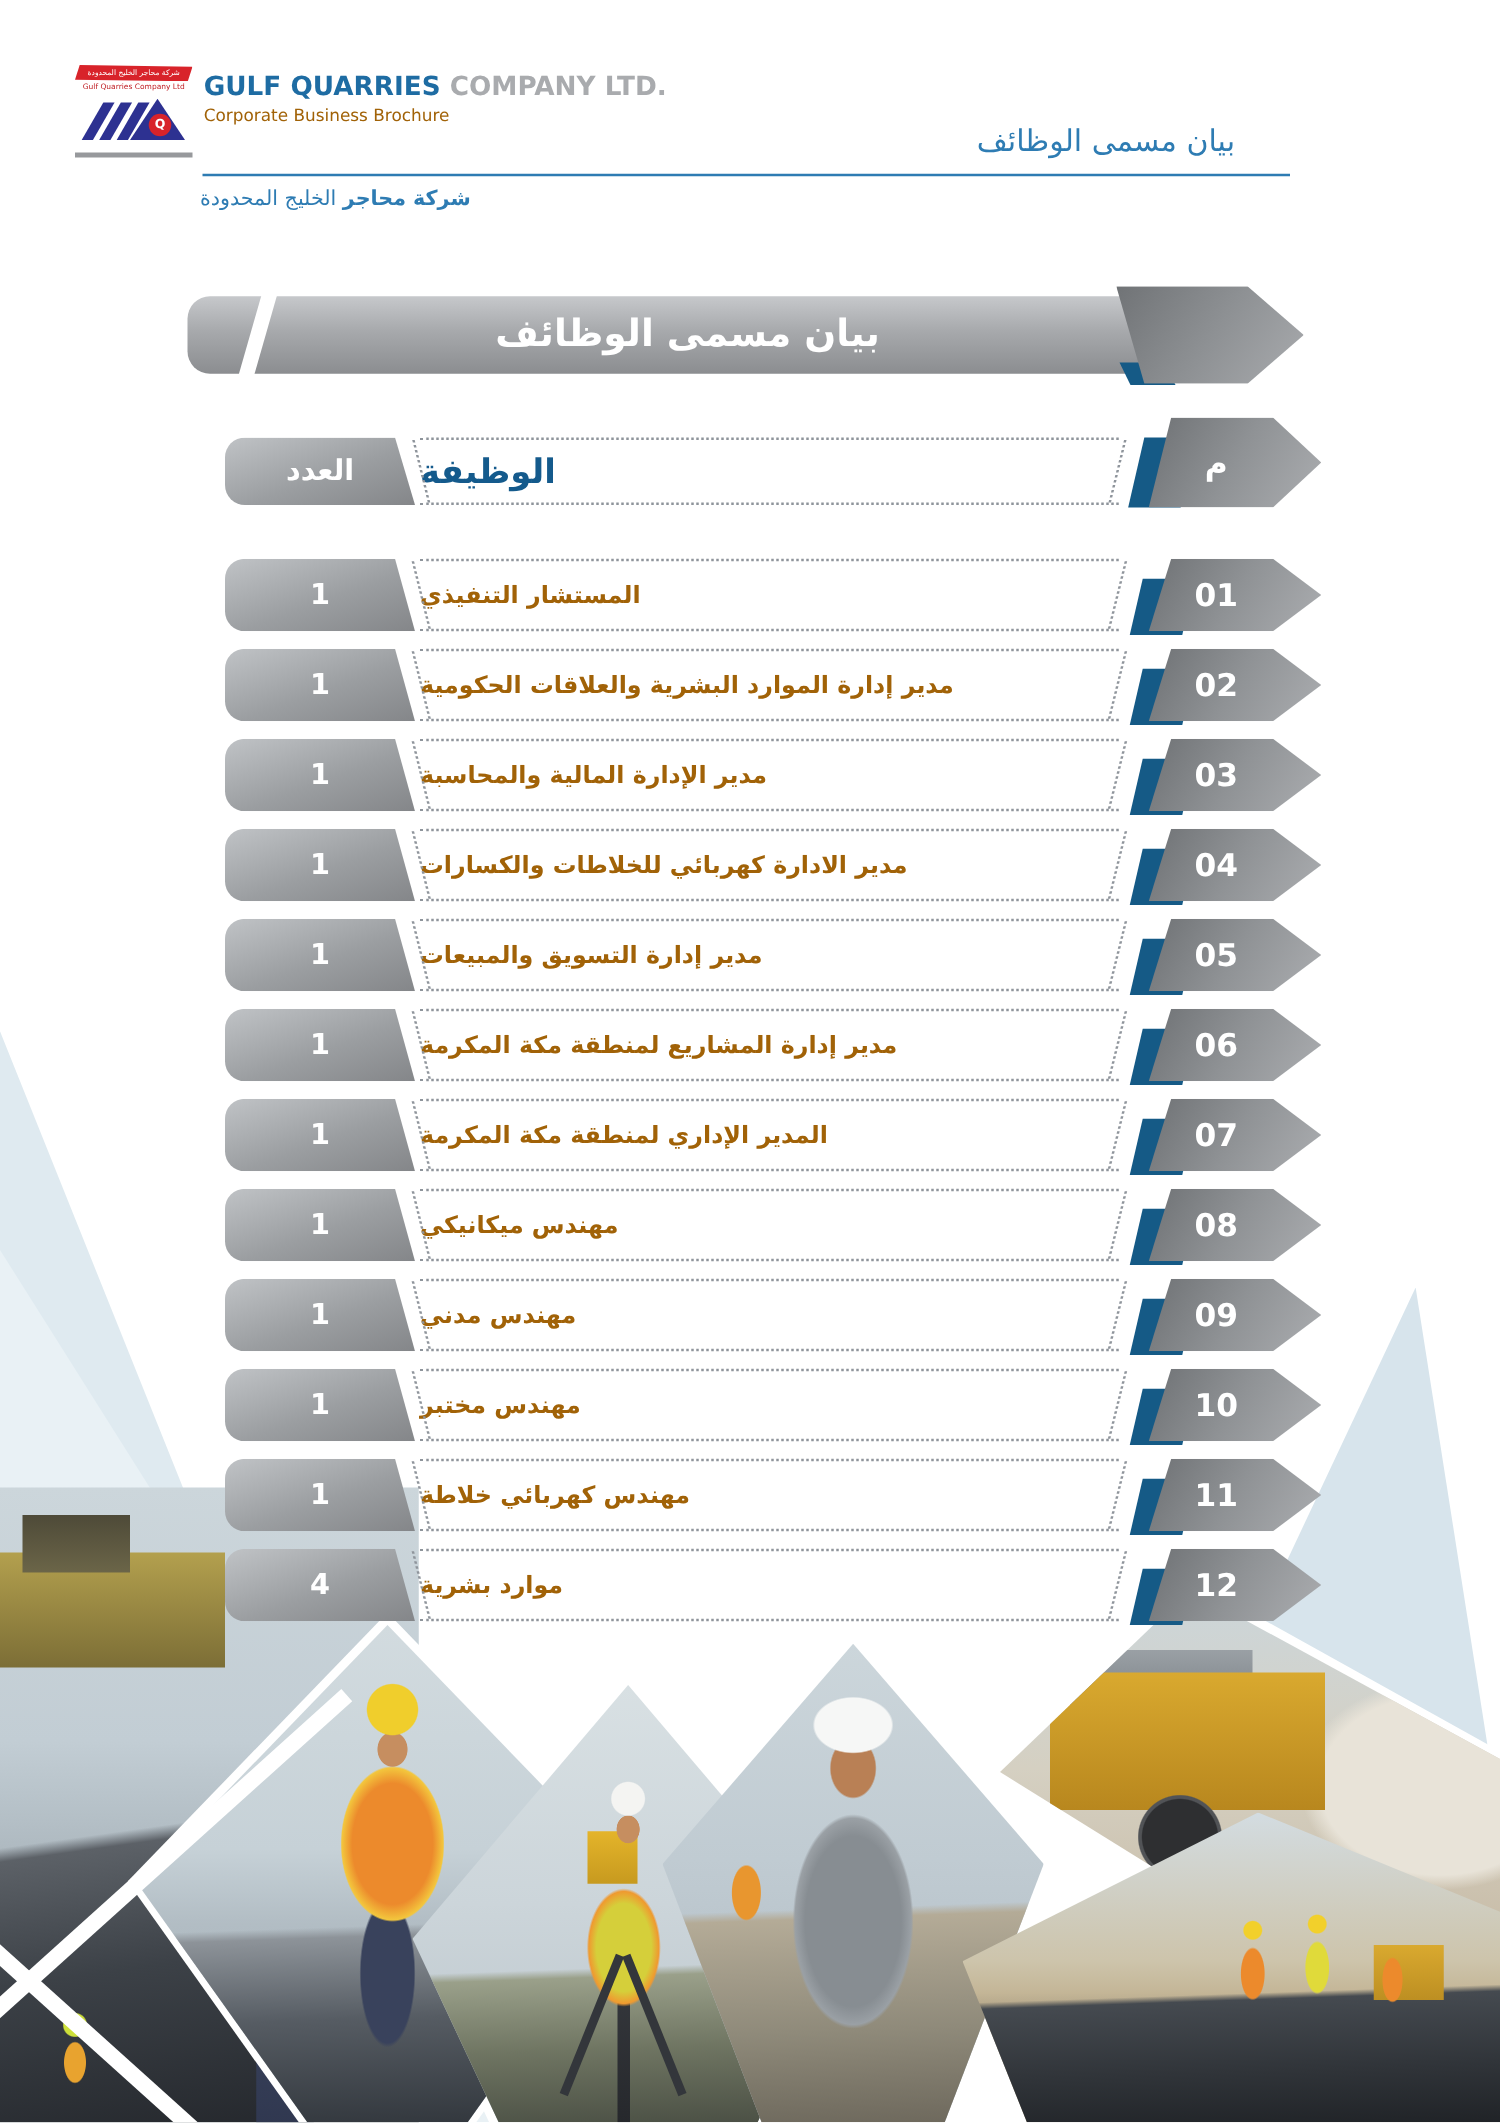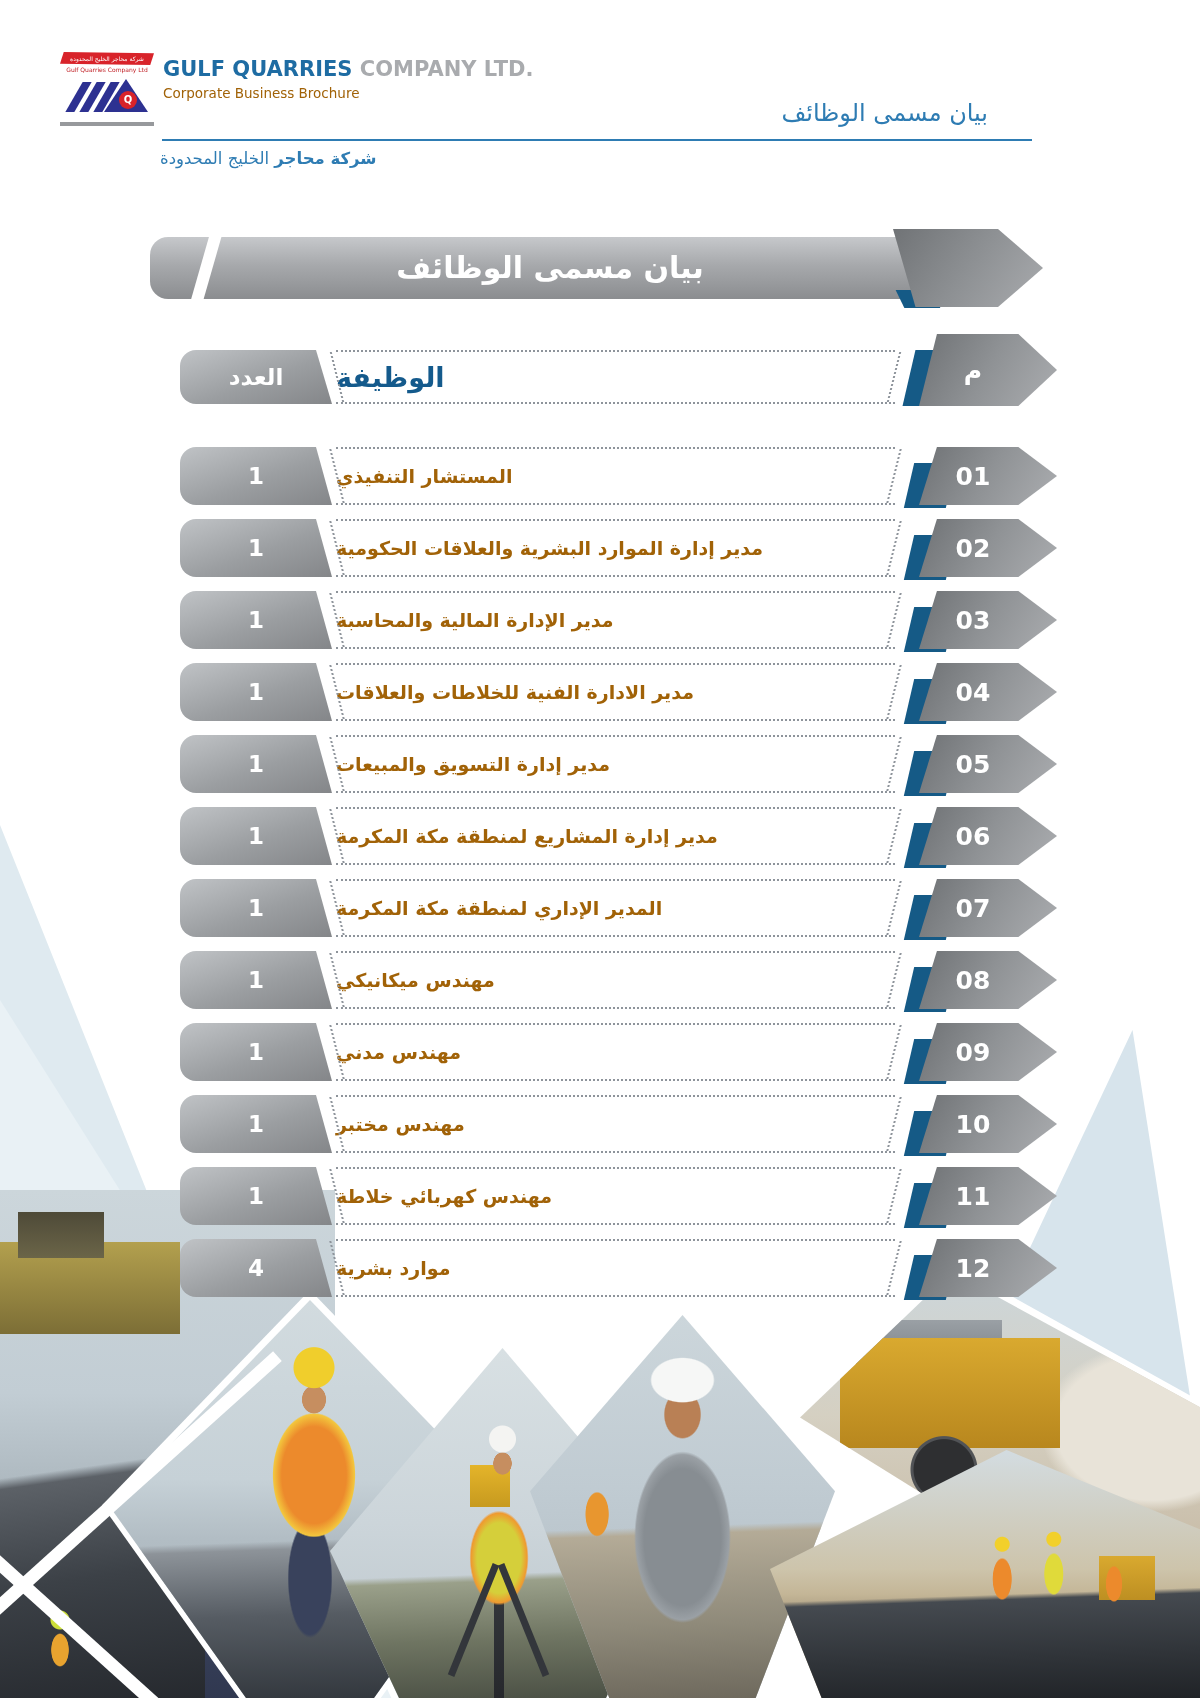--- a/index.html
+++ b/index.html
@@ -274,21 +274,21 @@
         <span class="num">03</span>
       </div>
     </div>
   </div>
 
   <div class="row">
     <div class="capsule">
       <span class="count">1</span>
     </div>
     <div class="job-box">
-      <span class="job">مدير الادارة الفنية للخلاطات والعلاقات</span>
+      <span class="job">مدير الادارة كهربائي للخلاطات والكسارات</span>
     </div>
     <div class="badge">
       <div class="accent"></div>
       <div class="badge-shape">
         <span class="num">04</span>
       </div>
     </div>
   </div>
 
   <div class="row">

